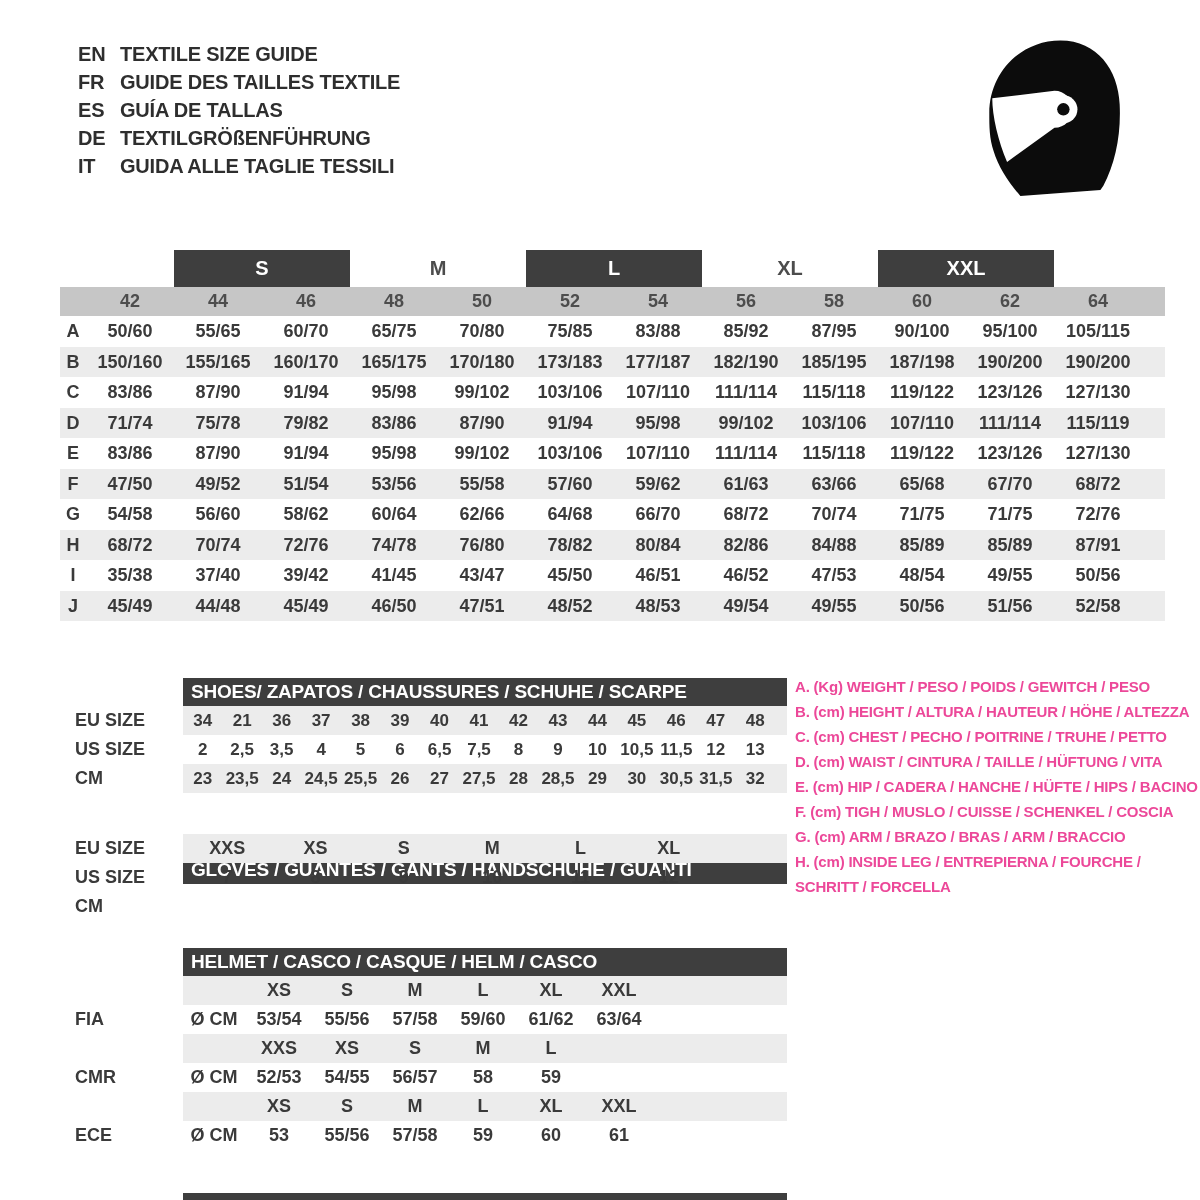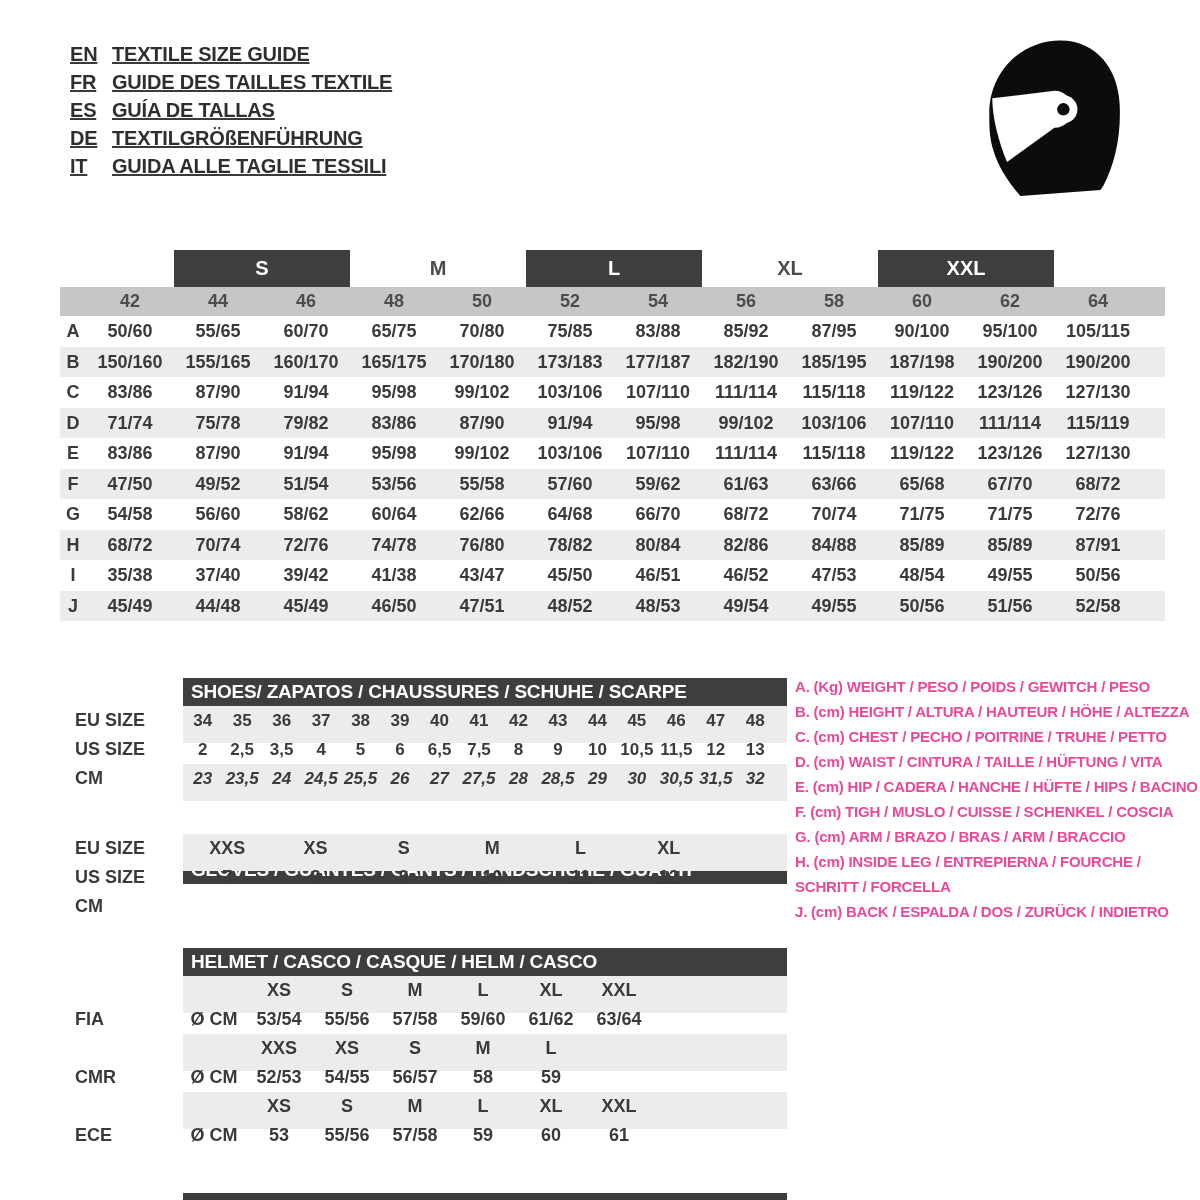--- a/index.html
+++ b/index.html
@@ -1,21 +1,21 @@
 <!DOCTYPE html>
 <html style="--dark: #3e3e3e; --band: #c6c6c6; --stripe: #ececec;"><head>
 <meta charset="utf-8">
 <style>
   :root{ --dark:#3e3e3e; --band:#c6c6c6; --stripe:#ececec; --ink:#3a3a3a; }
   html,body{margin:0;padding:0;background:#fff;}
   #page{position:relative;width:1200px;height:1200px;background:#fff;overflow:hidden;
         font-family:"Liberation Sans",sans-serif;font-weight:bold;color:var(--ink);}
 
   
-  #language-list{position:absolute;left:70px;top:40px;text-decoration:underline;}
+  #language-list{position:absolute;left:78px;top:40px;}
   .lang-row{display:flex;height:28px;align-items:center;font-size:20px;letter-spacing:-0.2px;color:#2e2e2e;}
   .lang-code{width:42px;}
 
   
   #helmet-icon{position:absolute;left:978px;top:36px;width:150px;height:160px;}
 
   
   #main-table{position:absolute;left:60px;top:250px;width:1105px;}
   .mt-grid{display:grid;grid-template-columns:26px repeat(12,88px) 23px;}
   #main-group-row{height:37px;}
@@ -23,30 +23,30 @@
   .szgroup.boxed{background:var(--dark);color:#ffffff;}
   #main-columns-row{background:var(--band);height:29px;line-height:29px;font-size:18px;color:#4d4d4d;}
   .trow{height:30.5px;line-height:30.5px;font-size:18px;}
   .trow.stripe{background:var(--stripe);}
   .cell{text-align:center;overflow:hidden;}
   .cell.letter{font-size:18px;}
 
   
   .bar{position:absolute;left:183px;width:604px;height:28px;background:var(--dark);color:#fff;
        font-size:19px;line-height:28px;padding-left:8px;box-sizing:border-box;letter-spacing:-0.2px;}
-  .srow{position:absolute;left:183px;width:604px;height:37px;line-height:29px;}
+  .srow{position:absolute;left:183px;width:604px;height:29px;line-height:29px;}
   .srow.stripe{background:var(--stripe);}
   .cells{display:grid;height:100%;}
   .cells.shoes{width:592px;grid-template-columns:repeat(15,1fr);font-size:17px;}
   .cells.gloves{width:530px;grid-template-columns:repeat(6,1fr);font-size:18px;}
   .cells.helmet{width:470px;grid-template-columns:62px repeat(6,68px);font-size:18px;}
   .side-label{position:absolute;left:75px;height:29px;line-height:29px;font-size:18px;}
 
   
-  #shoes-title{top:678px;} #shoes-r1{top:706px;} #shoes-r2{top:735px;} #shoes-r3{top:764px;font-style:italic;}
+  #shoes-title{top:678px;} #shoes-r1{top:706px;} #shoes-r2{top:735px;} #shoes-r3{top:764px;}
   #shoes-l1{top:706px;} #shoes-l2{top:735px;} #shoes-l3{top:764px;}
   #gloves-title{top:846px;margin-top:10px;} #gloves-r1{top:834px;} #gloves-r2{top:863px;} #gloves-r3{top:892px;}
   #gloves-l1{top:834px;} #gloves-l2{top:863px;} #gloves-l3{top:892px;}
   #helmet-title{top:948px;}
   #helmet-s0{top:976px;} #helmet-v0{top:1005px;}
   #helmet-s1{top:1034px;} #helmet-v1{top:1063px;}
   #helmet-s2{top:1092px;} #helmet-v2{top:1121px;}
   #helmet-l0{top:1005px;} #helmet-l1{top:1063px;} #helmet-l2{top:1121px;}
 
   
@@ -235,21 +235,21 @@
           <div class="cell">84/88</div>
           <div class="cell">85/89</div>
           <div class="cell">85/89</div>
           <div class="cell">87/91</div>
         </div>
         <div class="mt-grid trow">
           <div class="cell letter">I</div>
           <div class="cell">35/38</div>
           <div class="cell">37/40</div>
           <div class="cell">39/42</div>
-          <div class="cell">41/38</div>
+          <div class="cell">41/45</div>
           <div class="cell">43/47</div>
           <div class="cell">45/50</div>
           <div class="cell">46/51</div>
           <div class="cell">46/52</div>
           <div class="cell">47/53</div>
           <div class="cell">48/54</div>
           <div class="cell">49/55</div>
           <div class="cell">50/56</div>
         </div>
         <div class="mt-grid trow stripe">
@@ -270,21 +270,21 @@
       </div>
   </div>
 
   <div class="bar" id="shoes-title">SHOES/ ZAPATOS / CHAUSSURES / SCHUHE / SCARPE</div>
   <div class="side-label" id="shoes-l1">EU SIZE</div>
   <div class="side-label" id="shoes-l2">US SIZE</div>
   <div class="side-label" id="shoes-l3">CM</div>
   <div class="srow stripe" id="shoes-r1">
       <div class="cells shoes">
         <div class="cell">34</div>
-        <div class="cell">35</div>
+        <div class="cell">21</div>
         <div class="cell">36</div>
         <div class="cell">37</div>
         <div class="cell">38</div>
         <div class="cell">39</div>
         <div class="cell">40</div>
         <div class="cell">41</div>
         <div class="cell">42</div>
         <div class="cell">43</div>
         <div class="cell">44</div>
         <div class="cell">45</div>
@@ -445,19 +445,16 @@
       <div class="legend-item">
         <div class="legend-line">F. (cm) TIGH / MUSLO / CUISSE / SCHENKEL / COSCIA</div>
       </div>
       <div class="legend-item">
         <div class="legend-line">G. (cm) ARM / BRAZO / BRAS / ARM / BRACCIO</div>
       </div>
       <div class="legend-item">
         <div class="legend-line">H. (cm) INSIDE LEG / ENTREPIERNA / FOURCHE /</div>
         <div class="legend-line">SCHRITT / FORCELLA</div>
       </div>
-      <div class="legend-item">
-        <div class="legend-line">J. (cm) BACK / ESPALDA / DOS / ZURÜCK / INDIETRO</div>
-      </div>
     </div>
 
   <div id="bottom-bar"></div>
 </div>
 
 </body></html>

